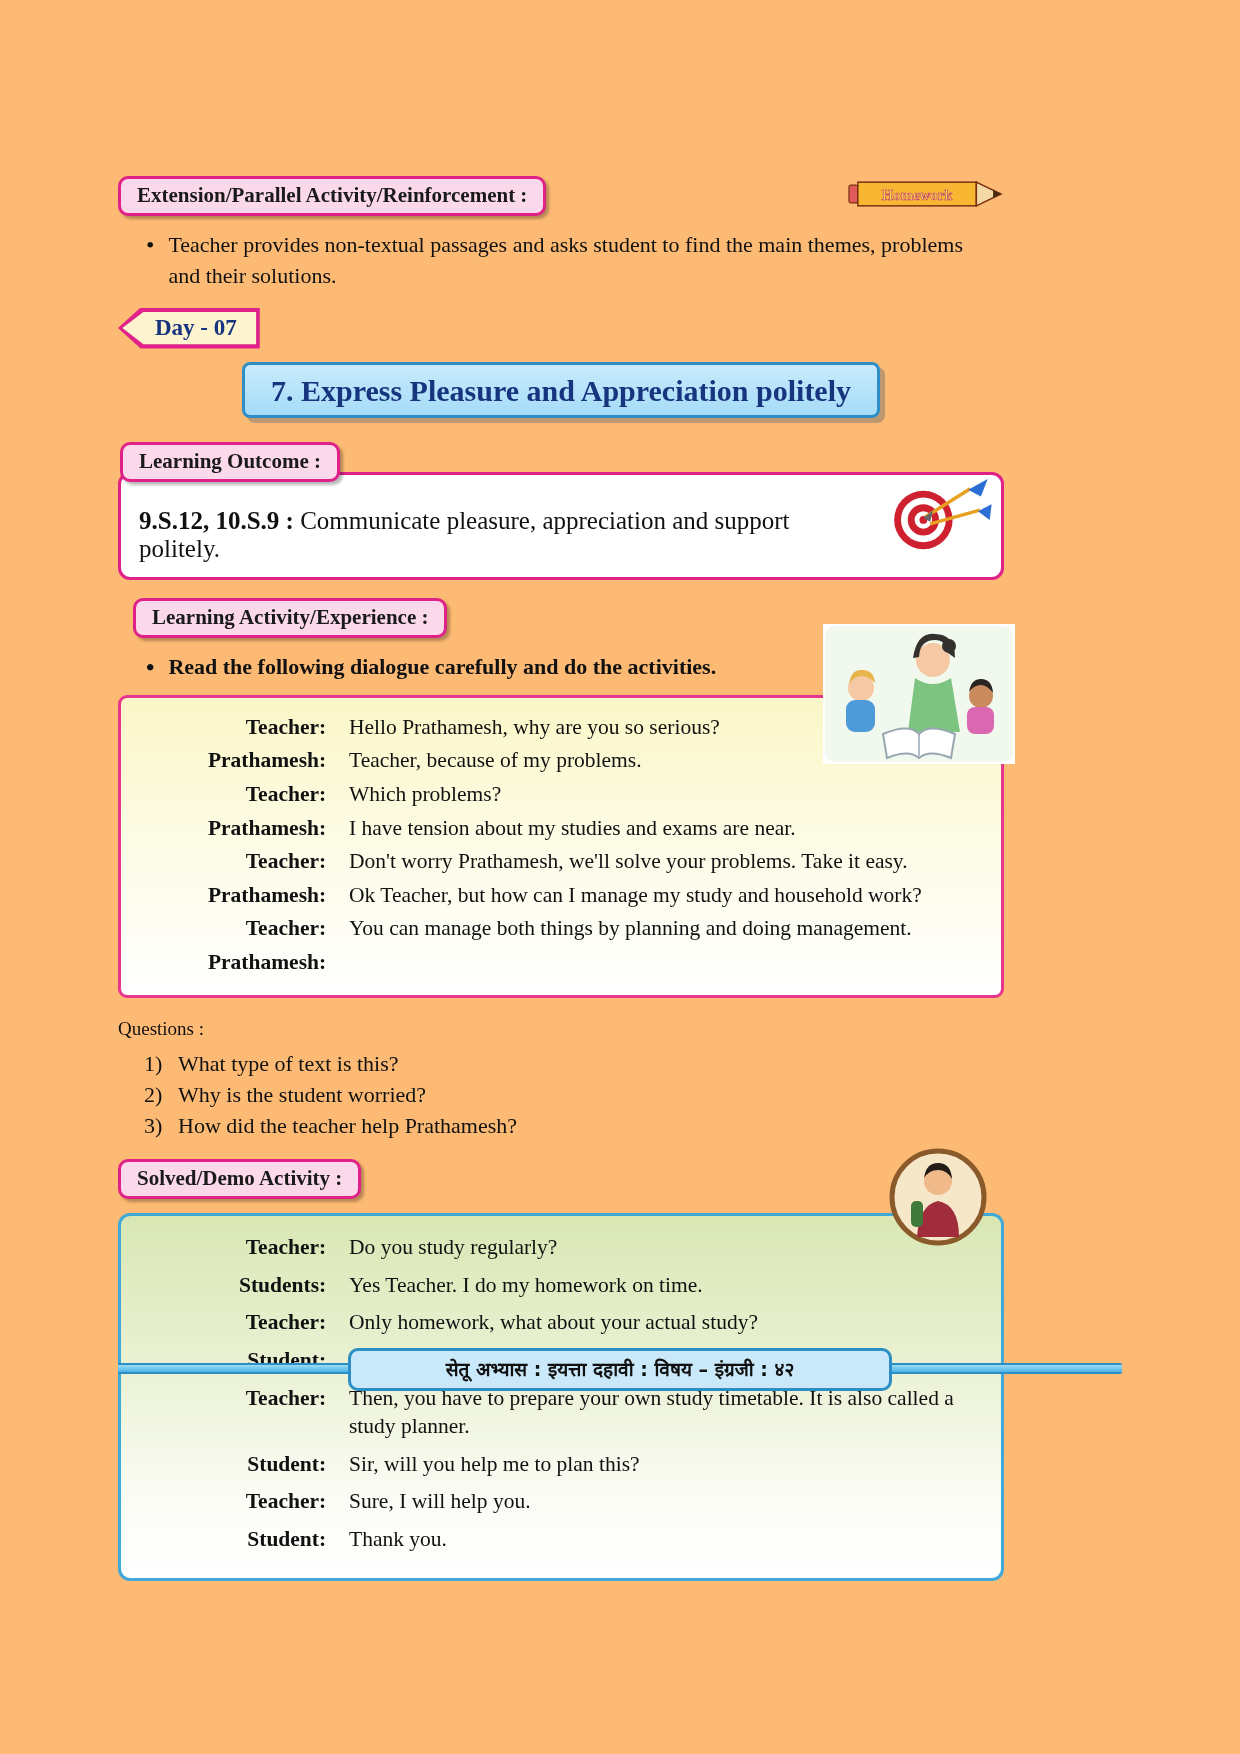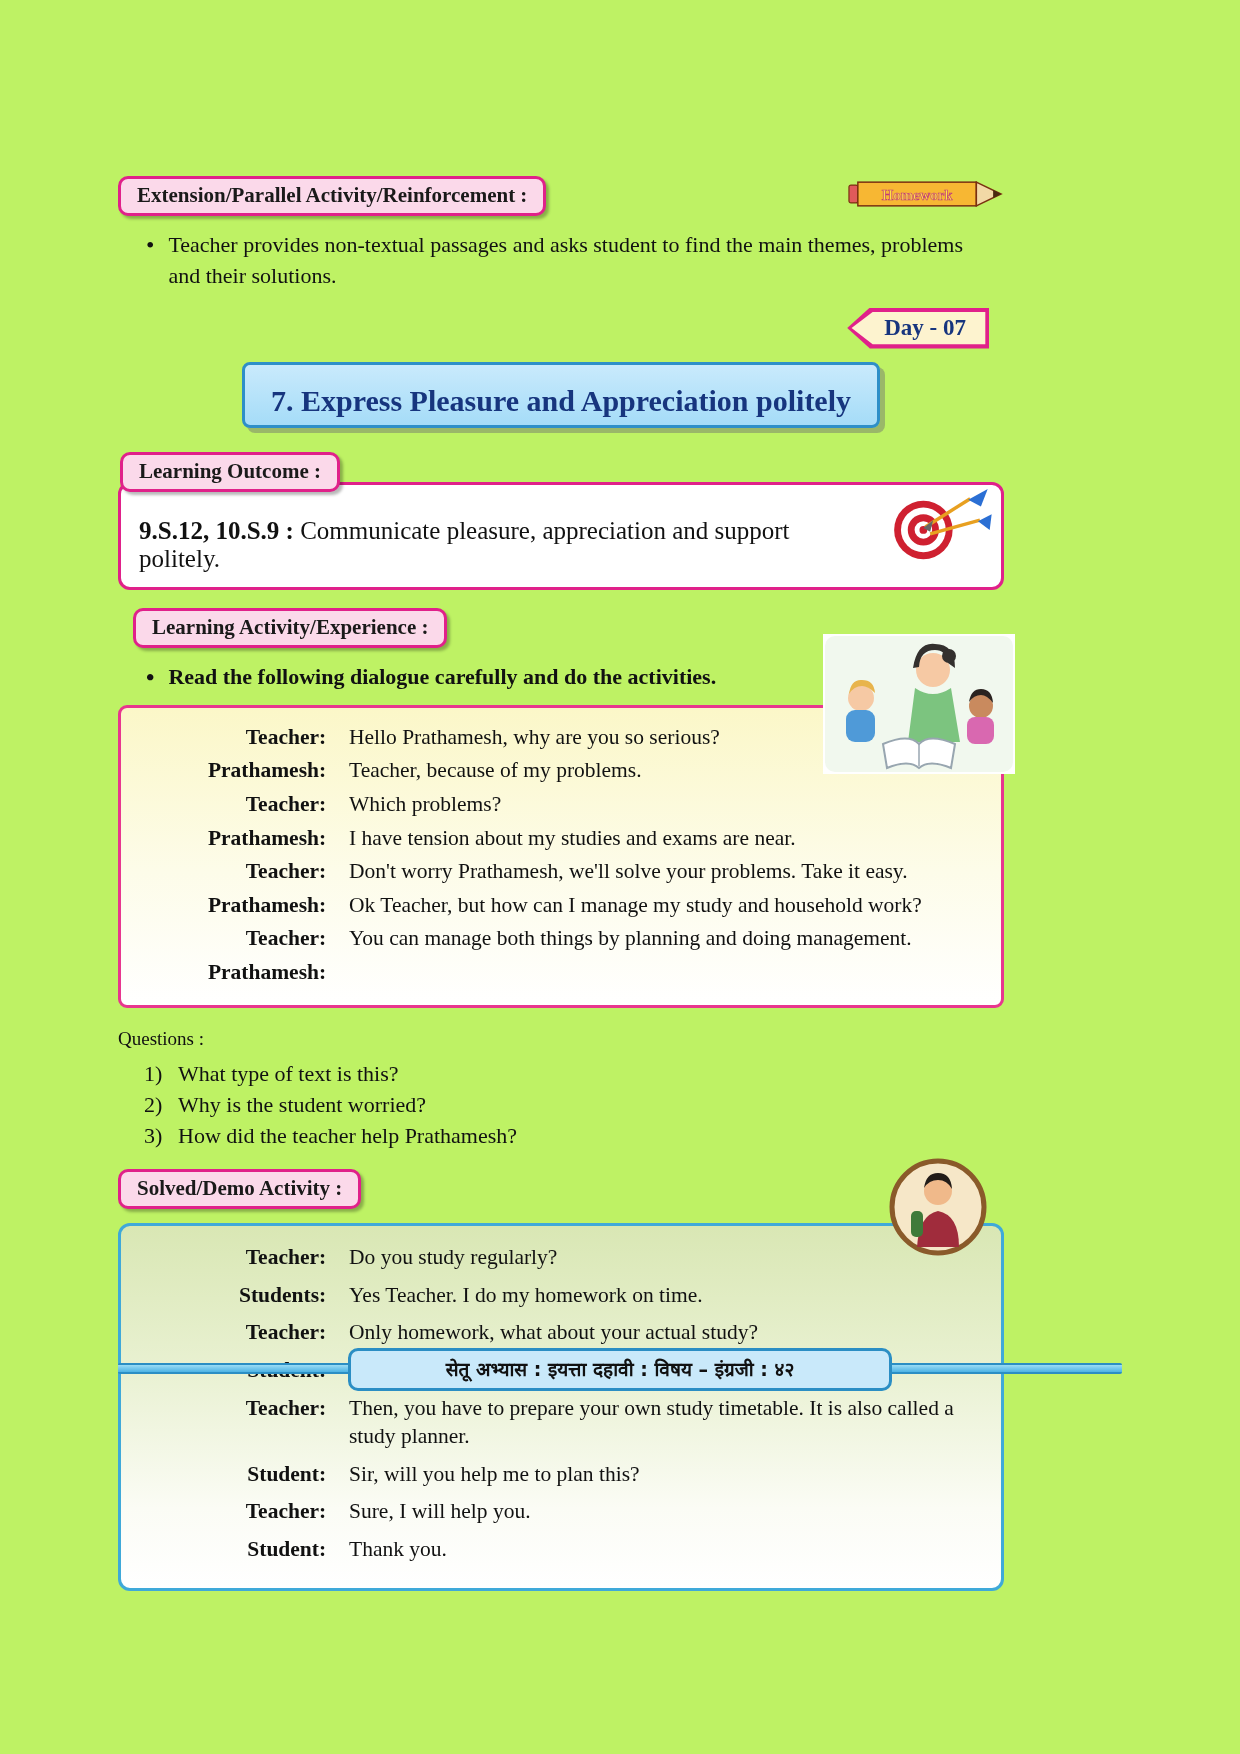--- a/index.html
+++ b/index.html
@@ -1,18 +1,18 @@
 <!DOCTYPE html>
 <html><head>
 <meta charset="utf-8">
 <style>
   * { margin:0; padding:0; box-sizing:border-box; }
   body { background:#888; font-family:"Liberation Serif", serif; }
   .page {
-    position:relative; width:1240px; height:1754px; background:#bef264;
+    position:relative; width:1240px; height:1754px; background:#fdba74;
     margin:0 auto; overflow:hidden;
   }
   .content { position:absolute; left:118px; top:176px; width:886px; }
 
   
   .pink-tab {
     display:inline-block; background:#fbd9ea; border:3px solid #e0218a;
     border-radius:10px; padding:4px 16px 5px 16px;
     font-weight:bold; font-size:21px; color:#1a1a1a;
     box-shadow:3px 3px 3px rgba(0,0,0,0.28);
@@ -21,37 +21,37 @@
 
   .tab-row { display:flex; justify-content:space-between; align-items:flex-start; }
   .homework-badge { width:158px; height:32px; margin-top:2px; }
 
   
   .bullet { display:flex; margin:14px 0 0 28px; font-size:22px; line-height:1.4; color:#111; }
   .bullet::before { content:"•"; font-size:24px; margin-right:14px; line-height:1.3; }
   .bullet.bold { font-weight:bold;align-items:flex-end; }
 
   
-  .day-row { text-align:right; margin:16px 15px 0 0; height:40px;font-family:Liberation Serif, serif; }
+  .day-row { text-align:left; margin:16px 6px 0 0; height:40px;font-family:Liberation Serif, serif; }
   .day-badge-outer {
     display:inline-block; background:#e0218a; padding:3px;
     clip-path:polygon(0 50%, 16% 0, 100% 0, 100% 100%, 16% 100%);
   }
   .day-badge-inner {
     background:#fdf3cf; padding:4px 20px 5px 34px;
     clip-path:polygon(1% 50%, 16.5% 4%, 99.5% 4%, 99.5% 96%, 16.5% 96%);
     font-weight:bold; font-size:23px; color:#17357e; white-space:nowrap;
   }
 
   
   .title-box {
     margin:14px auto 0 auto; width:fit-content;
     background:linear-gradient(180deg,#c9eafc 0%, #a5dcf8 100%);
     border:3px solid #2e8fc8; border-radius:8px;
-    padding:19px 26px 7px 26px;
+    padding:9px 26px 7px 26px;
     font-size:30px; font-weight:bold; color:#17357e;
     box-shadow:5px 5px 0 rgba(110,110,110,0.45);
   }
 
   
   .outcome-section { margin-top:24px; }
   .outcome-tab { position:relative; z-index:2; margin-bottom:-22px; margin-left:2px; }
   .outcome-box {
     position:relative; border:3px solid #e0218a; border-radius:12px;
     padding:32px 130px 14px 18px; min-height:84px; background:#fff;

